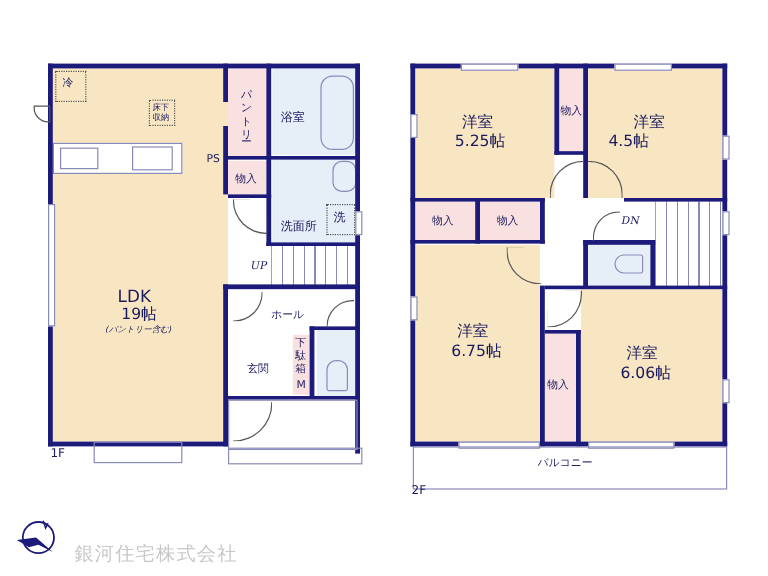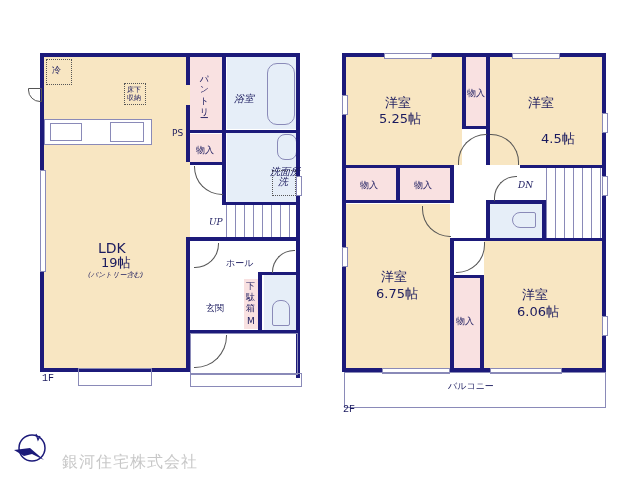--- a/index.html
+++ b/index.html
@@ -5,30 +5,30 @@
   html,body{margin:0;padding:0;background:#ffffff;}
   body{width:640px;height:480px;position:relative;overflow:hidden;font-family:"DejaVu Sans","Liberation Sans",sans-serif;color:#1a1a5e;}
   .abs{position:absolute;box-sizing:border-box;}
   .wall{position:absolute;background:#1c1a7a;}
   .floor{background:#f8e6c2;}
   .wet{background:#e6eef8;}
   .stor{background:#f9e1e1;}
   .white{background:#ffffff;}
   .lbl{position:absolute;text-align:center;color:#1a1a5e;white-space:nowrap;line-height:1.15;}
   .big{font-size:13px;}
-  .mid{font-size:10px;font-style:italic;}
+  .mid{font-size:10px;}
   .sm{font-size:9px;}
   .tiny{font-size:7px;}
   .vert{writing-mode:vertical-rl;font-size:10px;letter-spacing:1px;}
   .win{position:absolute;background:#ffffff;border:1px solid #8a8ab8;}
   .thin{position:absolute;border:1px solid #8a8ab8;background:transparent;}
   .dots{position:absolute;border:1px dotted #555;}
   .door{position:absolute;border:1px solid #555;}
   .stairs{position:absolute;background:#fff;background-image:repeating-linear-gradient(90deg,#8a8ab8 0 1px,transparent 1px 9px);}
-  .fl-label{position:absolute;font-size:10px;color:#1a1a5e;font-family:Liberation Mono, monospace;}
+  .fl-label{position:absolute;font-size:10px;color:#1a1a5e;}
   .company{position:absolute;font-size:16px;color:#c8c8c8;letter-spacing:1px;}
 </style>
 </head>
 <body>
 
 <div class="abs" style="left:0;top:0;width:320px;height:400px;">
 
   <div class="abs floor" style="left:44px;top:57px;width:142px;height:311px;"></div>
   <div class="abs floor" style="left:44px;top:57px;width:146px;height:180px;"></div>
 
@@ -92,21 +92,21 @@
   <div class="door" style="left:272px;top:250px;width:22px;height:22px;border-radius:22px 0 0 0;border-bottom:none;border-right:none;"></div>
   <div class="door" style="left:194px;top:335px;width:32px;height:32px;border-radius:0 0 32px 0;border-top:none;border-left:none;"></div>
 
   <div class="lbl sm" style="left:52px;top:65px;">冷</div>
   <div class="lbl tiny" style="left:127px;top:86px;">床下</div>
   <div class="lbl tiny" style="left:127px;top:94px;">収納</div>
   <div class="vert lbl" style="left:199px;top:68px;font-size:9px;">パントリー</div>
   <div class="lbl sm" style="left:172px;top:128px;text-align:center;">PS</div>
   <div class="lbl sm" style="left:196px;top:145px;">物入</div>
   <div class="lbl mid" style="left:234px;top:93px;">浴室</div>
-  <div class="lbl mid" style="left:234px;top:166px;margin-left:36px;">洗面所</div>
+  <div class="lbl mid" style="left:234px;top:184px;">洗面所</div>
   <div class="lbl mid" style="left:278px;top:176px;">洗</div>
   <div class="lbl sm" style="left:209px;top:217px;font-style:italic;font-family:'DejaVu Serif',serif;">UP</div>
   <div class="lbl big" style="left:98px;top:240px;font-size:14px;">LDK</div>
   <div class="lbl big" style="left:101px;top:256px;">19帖</div>
   <div class="lbl tiny" style="left:88px;top:271px;font-style:italic;">(パントリー含む)</div>
   <div class="lbl sm" style="left:226px;top:258px;">ホール</div>
   <div class="lbl sm" style="left:206px;top:303px;">玄関</div>
   <div class="lbl sm" style="left:246px;top:281px;">下</div>
   <div class="lbl sm" style="left:246px;top:292px;">駄</div>
   <div class="lbl sm" style="left:246px;top:303px;">箱</div>
@@ -165,21 +165,21 @@
 
   <div class="door" style="left:458px;top:134px;width:28px;height:30px;border-radius:28px 0 0 0;border-bottom:none;border-right:none;"></div>
   <div class="door" style="left:490px;top:134px;width:28px;height:30px;border-radius:0 28px 0 0;border-bottom:none;border-left:none;"></div>
   <div class="door" style="left:422px;top:206px;width:28px;height:30px;border-radius:0 0 0 28px;border-top:none;border-right:none;"></div>
   <div class="door" style="left:456px;top:242px;width:28px;height:30px;border-radius:0 0 28px 0;border-top:none;border-left:none;"></div>
   <div class="door" style="left:494px;top:176px;width:22px;height:24px;border-radius:22px 0 0 0;border-bottom:none;border-right:none;"></div>
 
   <div class="lbl big" style="left:385px;top:96px;">洋室</div>
   <div class="lbl big" style="left:379px;top:112px;">5.25帖</div>
   <div class="lbl big" style="left:528px;top:96px;">洋室</div>
-  <div class="lbl big" style="left:541px;top:112px;margin-top:20px;">4.5帖</div>
+  <div class="lbl big" style="left:507px;top:112px;">4.5帖</div>
   <div class="lbl sm" style="left:467px;top:88px;">物入</div>
   <div class="lbl sm" style="left:360px;top:180px;">物入</div>
   <div class="lbl sm" style="left:414px;top:180px;">物入</div>
   <div class="lbl sm" style="left:518px;top:180px;font-style:italic;font-family:'DejaVu Serif',serif;">DN</div>
   <div class="lbl big" style="left:381px;top:270px;">洋室</div>
   <div class="lbl big" style="left:376px;top:287px;">6.75帖</div>
   <div class="lbl big" style="left:522px;top:288px;">洋室</div>
   <div class="lbl big" style="left:517px;top:305px;">6.06帖</div>
   <div class="lbl sm" style="left:456px;top:316px;">物入</div>
   <div class="lbl sm" style="left:448px;top:381px;">バルコニー</div>

